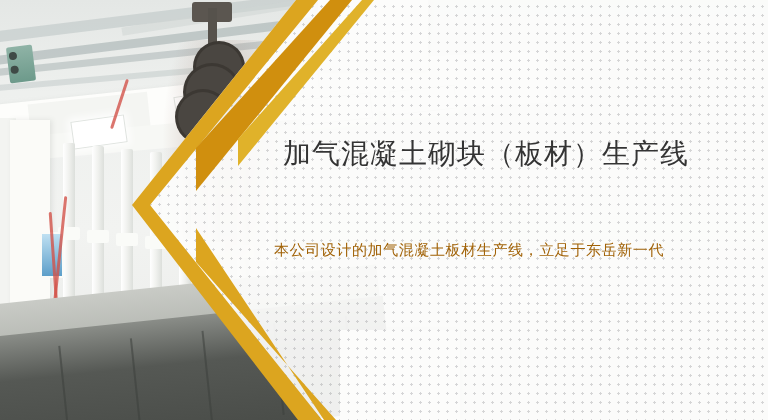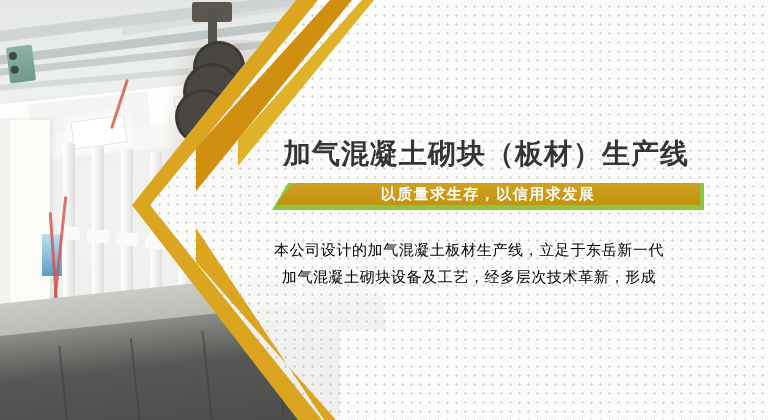--- a/index.html
+++ b/index.html
@@ -103,21 +103,21 @@
     background-size:9px 9px;
     background-position:2px 2px;
   }
 
   
   .chev{position:absolute;left:0;top:0;width:768px;height:420px;pointer-events:none;}
 
   
   .title{
     position:absolute;left:283px;top:135px;
-    font-size:28px;font-weight:bold;letter-spacing:1px;
+    font-size:28px;font-weight:normal;letter-spacing:1px;
     color:#343434;white-space:nowrap;
     text-shadow:0 1px 1px rgba(255,255,255,.6);
   }
   .sub-wrap{position:absolute;left:272px;top:183px;width:432px;height:28px;}
   .sub-green{
     position:absolute;left:0;top:0;width:432px;height:27px;
     background:#8cc63f;
     clip-path:polygon(16px 0, 432px 0, 432px 27px, 0 27px);
   }
   .sub-gold{
@@ -125,21 +125,21 @@
     background:linear-gradient(180deg,#cfa022 0%,#c4930f 100%);
     clip-path:polygon(17px 0, 424px 0, 424px 22px, 0 22px);
   }
   .sub-text{
     position:absolute;left:0;top:0;width:424px;height:22px;
     display:flex;align-items:center;justify-content:center;
     font-size:15px;font-weight:bold;color:#ffffff;letter-spacing:1.5px;
   }
   .body{
     position:absolute;left:226px;top:236px;width:486px;
-    font-size:15px;line-height:27px;color:#000000;
+    font-size:15px;line-height:27px;color:#a16207;
     text-align:center;letter-spacing:.6px;
   }
   .body div{white-space:nowrap;}
   .body .ln2{text-align:center;}
   .body .ln3{text-align:center;}
 </style>
 </head>
 <body>
 
 <div class="banner">
@@ -228,25 +228,18 @@
 
     <polygon fill="#d08f0e" points="330,0 352,0 196,191 196,148"></polygon>
 
     <polygon fill="#e0b22a" points="362,0 374,0 238,166 238,139"></polygon>
 
     <polygon fill="#dca51f" points="196,228 196,262 336,420 324,420"></polygon>
   </svg>
 
   <div class="title">加气混凝土砌块（板材）生产线</div>
 
-  <div class="sub-wrap">
-    <div class="sub-green"></div>
-    <div class="sub-gold">
-      <div class="sub-text">以质量求生存，以信用求发展</div>
-    </div>
-  </div>
 
   <div class="body">
     <div class="ln1">本公司设计的加气混凝土板材生产线，立足于东岳新一代</div>
-    <div class="ln2">加气混凝土砌块设备及工艺，经多层次技术革新，形成</div>
   </div>
 
 </div>
 
 </body></html>

